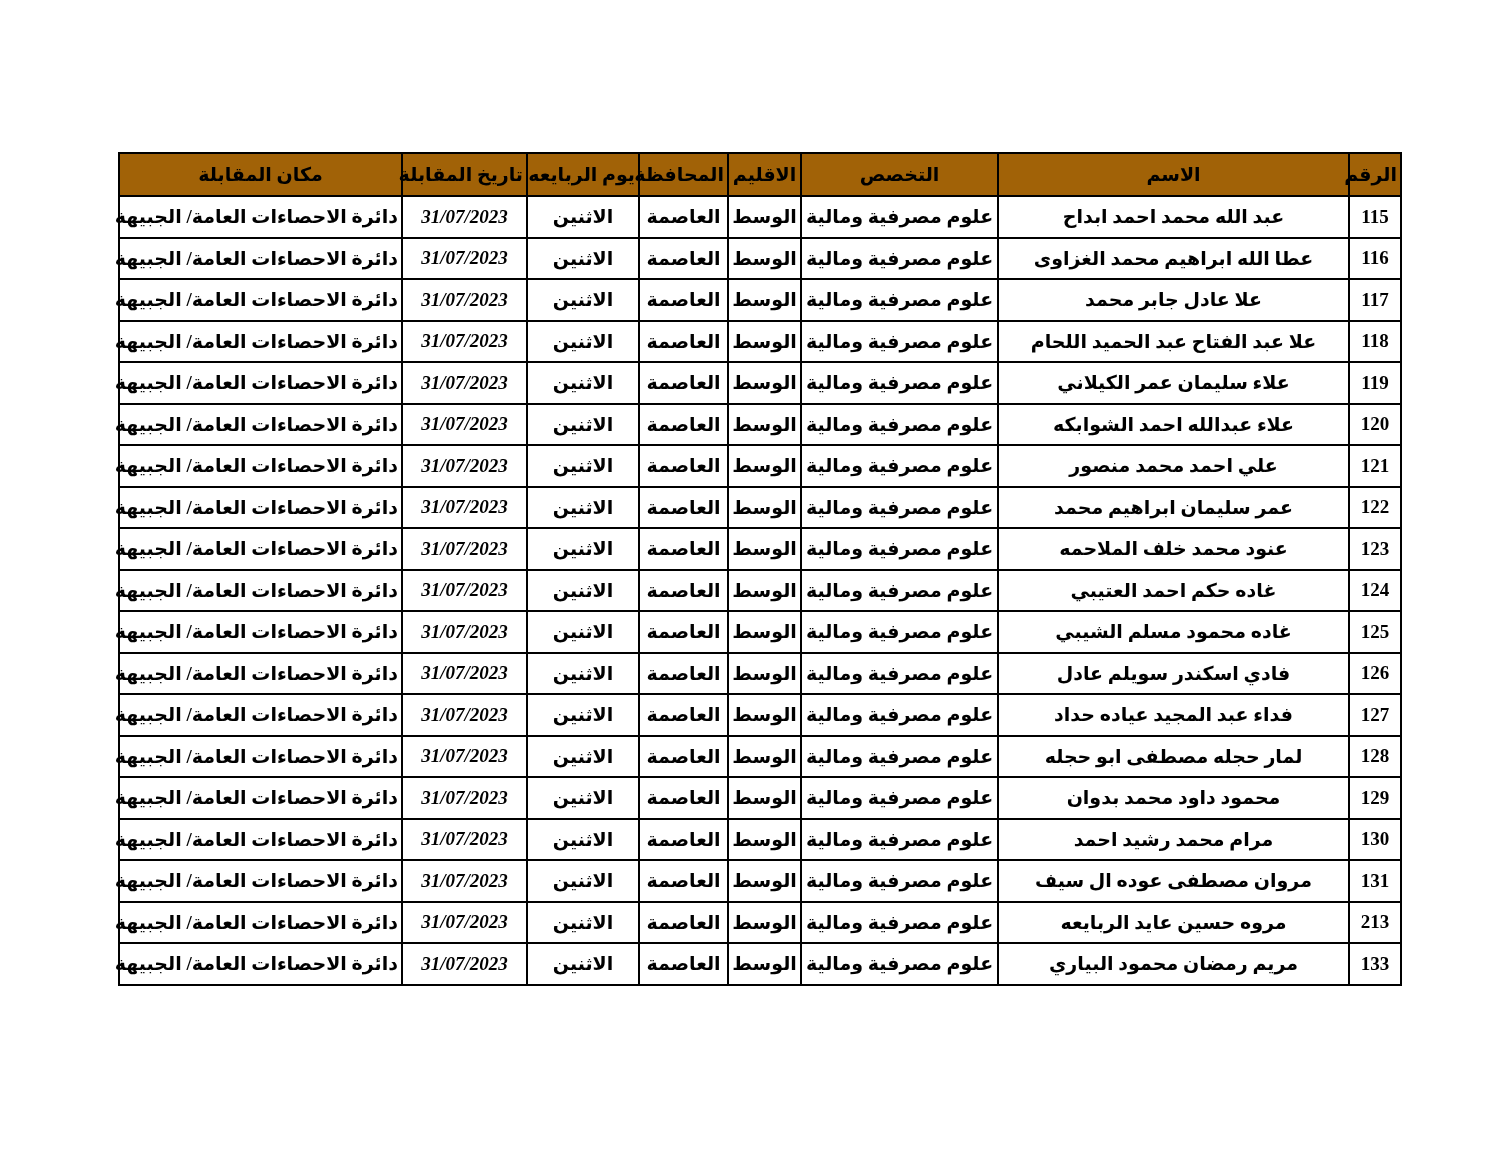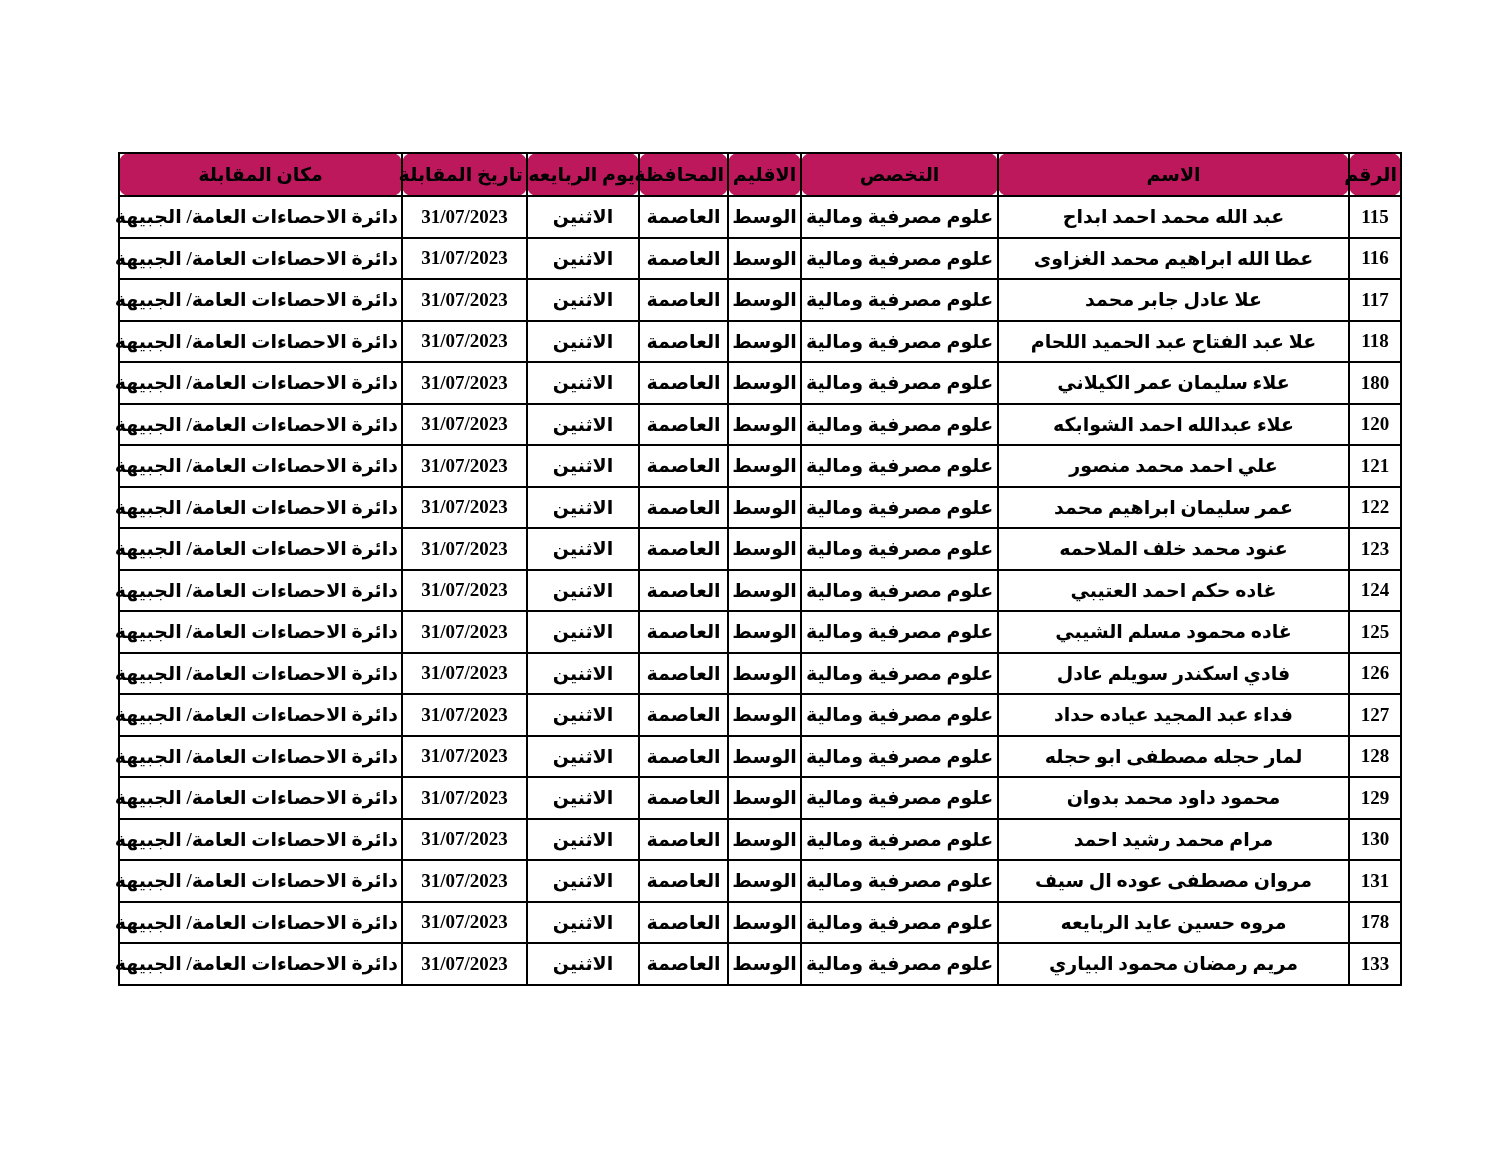--- a/index.html
+++ b/index.html
@@ -32,31 +32,30 @@
     font-weight: bold;
     color: #000000;
     text-align: center;
     vertical-align: middle;
     padding: 0 3px;
     white-space: nowrap;
   }
   thead tr { height: 43px; }
   tbody tr { height: 41.5px; background: #ffffff; }
   table.sched th {
-    background: #be185d;
+    background: #a16207;
     font-size: 19px;
-    border-radius: 10px;
   }
   table.sched td { font-size: 19px; }
   .cell-name {
     text-align: right;
     padding: 0 6px;
     margin-left: 33px;
   }
-  .cell-date { direction: ltr; }
+  .cell-date { direction: ltr; font-style: italic; }
   .cell-place { font-size: 18px; }
   .cell-num { font-size: 19px; margin-left: 10px; }
 </style>
 </head>
 <body>
 
 <div class="page">
   <table class="sched">
     <colgroup>
       <col style="width:52px">
@@ -115,21 +114,21 @@
           <td class="cell-num">118</td>
           <td class="cell-name">علا عبد الفتاح عبد الحميد اللحام</td>
           <td class="cell-spec">علوم مصرفية ومالية</td>
           <td class="cell-region">الوسط</td>
           <td class="cell-gov">العاصمة</td>
           <td class="cell-day">الاثنين</td>
           <td class="cell-date">31/07/2023</td>
           <td class="cell-place">دائرة الاحصاءات العامة/ الجبيهة</td>
         </tr>
         <tr>
-          <td class="cell-num">180</td>
+          <td class="cell-num">119</td>
           <td class="cell-name">علاء سليمان عمر الكيلاني</td>
           <td class="cell-spec">علوم مصرفية ومالية</td>
           <td class="cell-region">الوسط</td>
           <td class="cell-gov">العاصمة</td>
           <td class="cell-day">الاثنين</td>
           <td class="cell-date">31/07/2023</td>
           <td class="cell-place">دائرة الاحصاءات العامة/ الجبيهة</td>
         </tr>
         <tr>
           <td class="cell-num">120</td>
@@ -245,21 +244,21 @@
           <td class="cell-num">131</td>
           <td class="cell-name">مروان مصطفى عوده ال سيف</td>
           <td class="cell-spec">علوم مصرفية ومالية</td>
           <td class="cell-region">الوسط</td>
           <td class="cell-gov">العاصمة</td>
           <td class="cell-day">الاثنين</td>
           <td class="cell-date">31/07/2023</td>
           <td class="cell-place">دائرة الاحصاءات العامة/ الجبيهة</td>
         </tr>
         <tr>
-          <td class="cell-num">178</td>
+          <td class="cell-num">213</td>
           <td class="cell-name">مروه حسين عايد الربايعه</td>
           <td class="cell-spec">علوم مصرفية ومالية</td>
           <td class="cell-region">الوسط</td>
           <td class="cell-gov">العاصمة</td>
           <td class="cell-day">الاثنين</td>
           <td class="cell-date">31/07/2023</td>
           <td class="cell-place">دائرة الاحصاءات العامة/ الجبيهة</td>
         </tr>
         <tr>
           <td class="cell-num">133</td>

